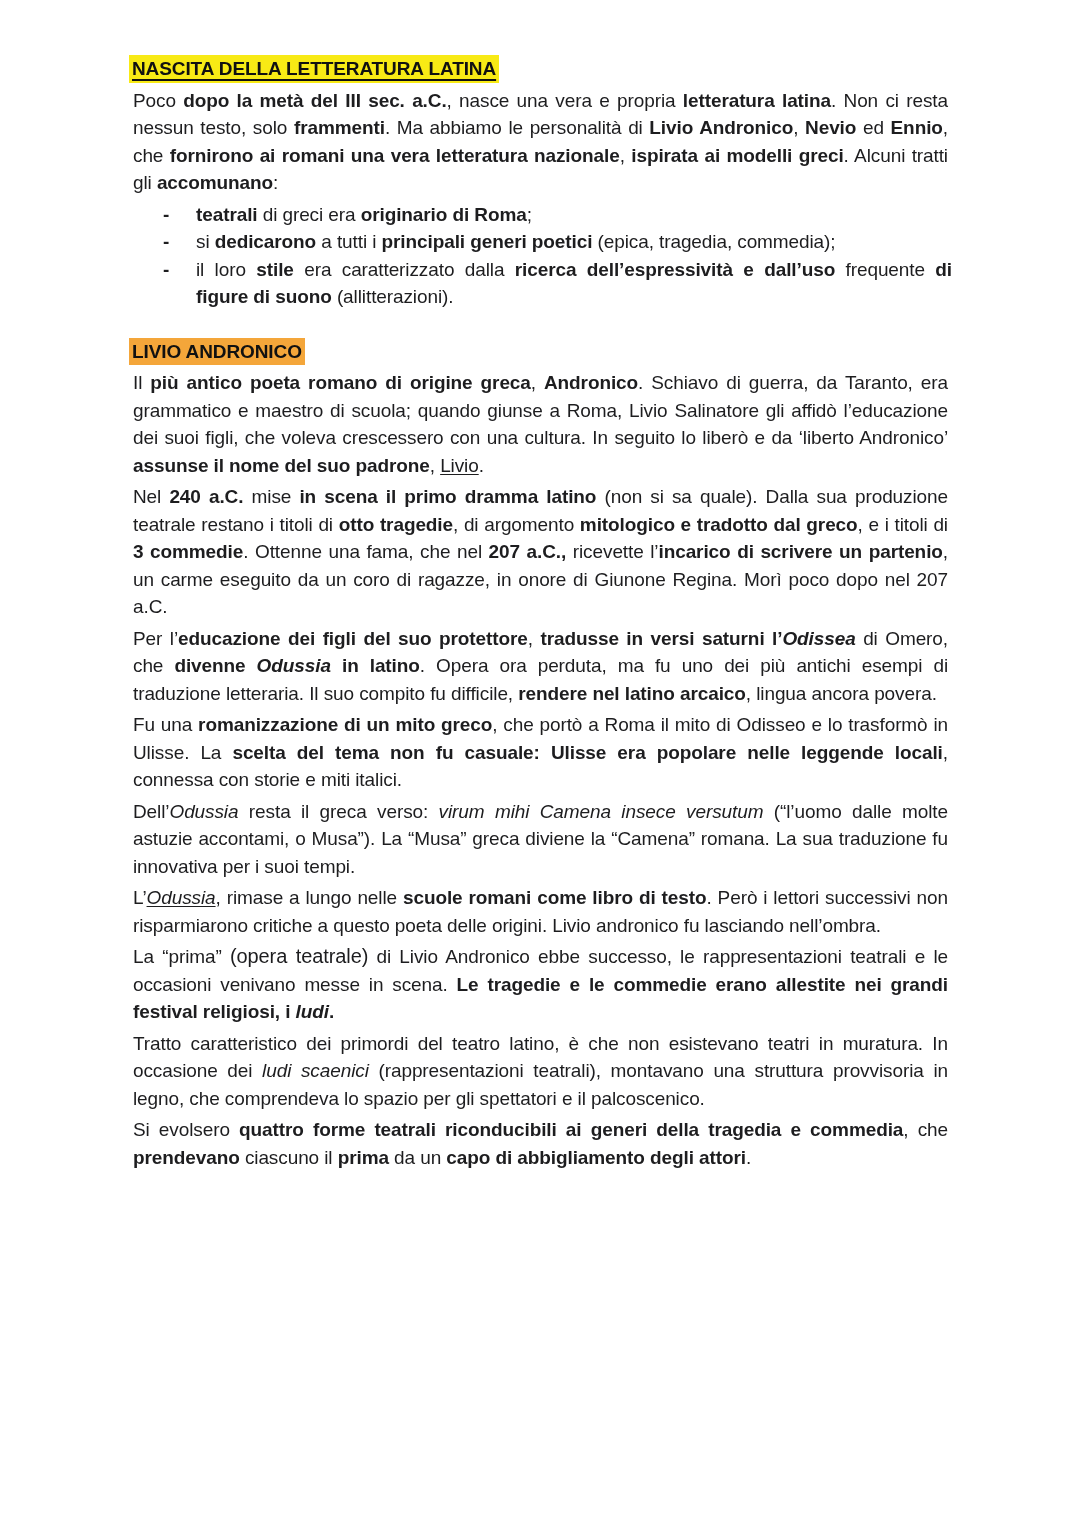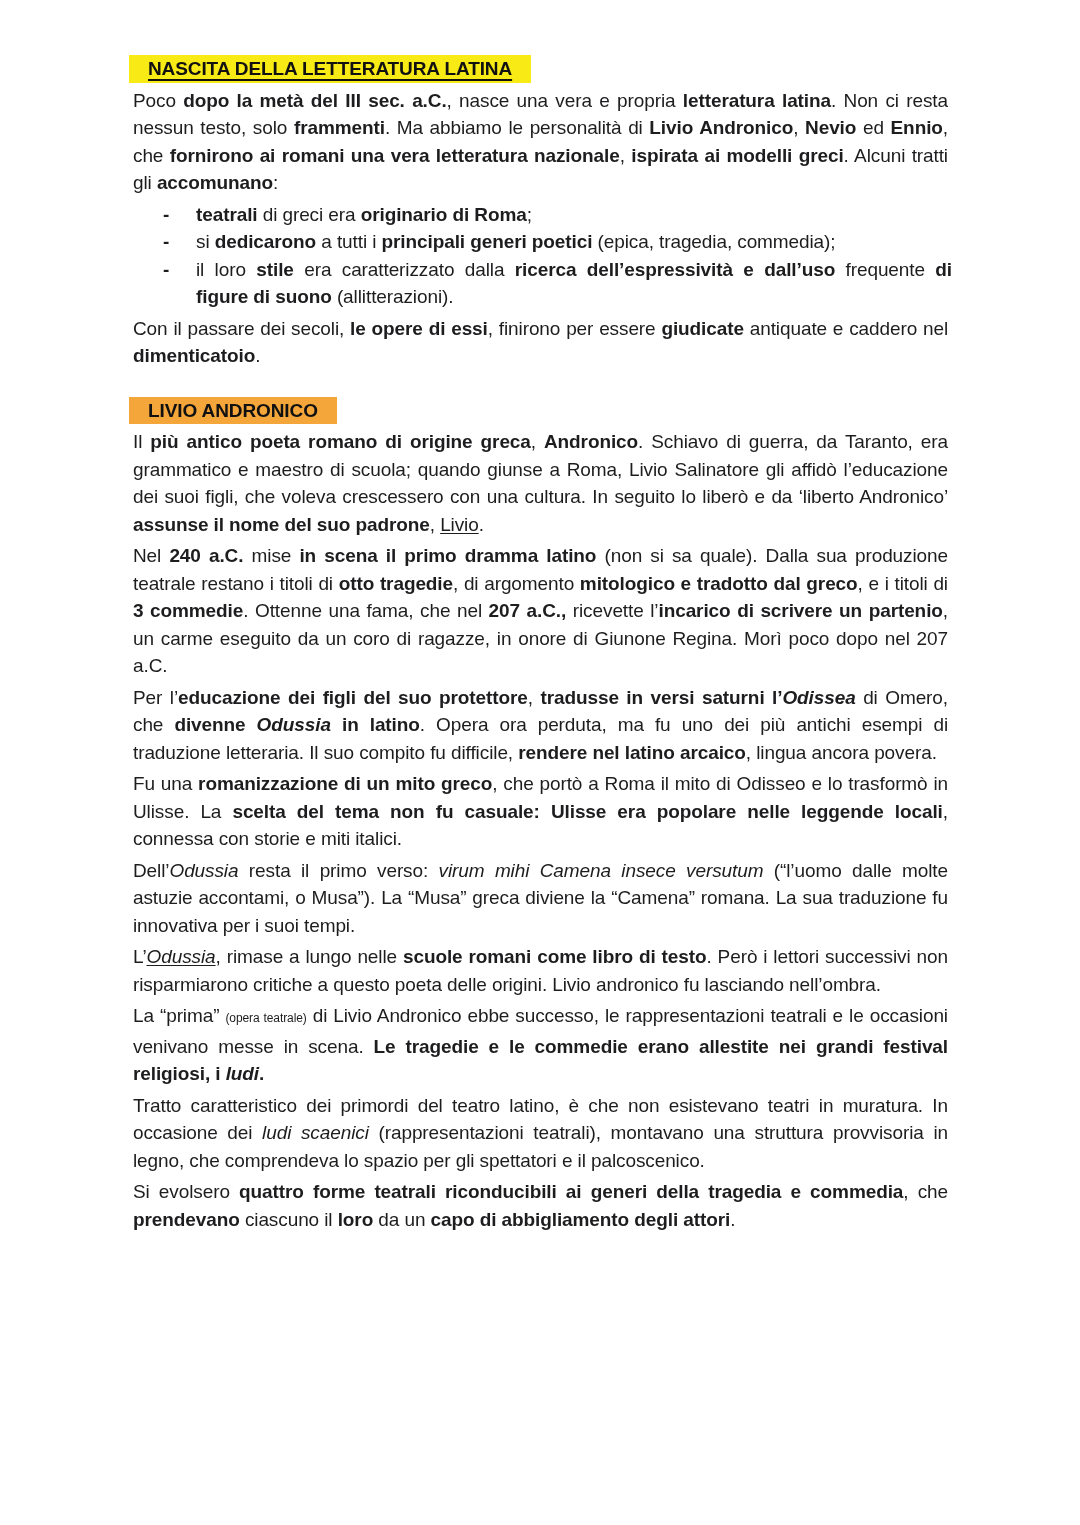--- a/index.html
+++ b/index.html
@@ -7,50 +7,49 @@
   .page{
     position:relative;width:1080px;height:1525px;background:#ffffff;
     font-family:"Liberation Sans","DejaVu Sans",sans-serif;color:#1d1d1f;
   }
   .content{
     position:absolute;left:129px;top:55px;width:823px;
     font-size:19px;line-height:27.5px;letter-spacing:-0.1px;
   }
   .para{margin:4px;text-align:justify;}
   .heading{margin:0;}
-  .hl{display:inline-block;padding:0 19px;font-weight:700;color:#111;}
+  .hl{display:inline-block;padding:0 3px;font-weight:700;color:#111;}
   .hl-yellow{background:var(--hl-yellow,#f8ea15);}
   .hl-orange{background:var(--hl-orange,#f4a63a);}
   .hl-underline{text-decoration:underline;text-decoration-thickness:2px;text-underline-offset:4px;}
   .space-before{margin-top:27px;}
   .list{margin:0;}
   .list-item{position:relative;padding-left:67px;text-align:justify;}
   .dash{position:absolute;left:34px;font-weight:700;}
   .b{font-weight:700;}
   .i{font-style:italic;}
   .u{text-decoration:underline;text-underline-offset:2px;}
-  .s{font-size:12px;}
+  .s{font-size:20px;}
 </style>
 </head>
 <body>
 
 <div class="page">
   <div class="content" id="doc-content">
       <div class="heading"><span class="hl hl-yellow hl-underline">NASCITA DELLA LETTERATURA LATINA</span></div>
       <p class="para"><span class="">Poco </span><span class="b">dopo la metà del III sec. a.C.</span><span class="">, nasce una vera e propria </span><span class="b">letteratura latina</span><span class="">. Non ci resta nessun testo, solo </span><span class="b">frammenti</span><span class="">. Ma abbiamo le personalità di </span><span class="b">Livio Andronico</span><span class="">, </span><span class="b">Nevio</span><span class=""> ed </span><span class="b">Ennio</span><span class="">, che </span><span class="b">fornirono ai romani una vera letteratura nazionale</span><span class="">, </span><span class="b">ispirata ai modelli greci</span><span class="">. Alcuni tratti gli </span><span class="b">accomunano</span><span class="">:</span></p>
       <div class="list">
         <div class="list-item"><span class="dash">-</span><span class="b">teatrali</span><span class=""> di greci era </span><span class="b">originario di Roma</span><span class="">;</span></div>
         <div class="list-item"><span class="dash">-</span><span class="">si </span><span class="b">dedicarono</span><span class=""> a tutti i </span><span class="b">principali generi poetici</span><span class=""> (epica, tragedia, commedia);</span></div>
         <div class="list-item"><span class="dash">-</span><span class="">il loro </span><span class="b">stile</span><span class=""> era caratterizzato dalla </span><span class="b">ricerca dell’espressività e dall’uso</span><span class=""> frequente </span><span class="b">di figure di suono</span><span class=""> (allitterazioni).</span></div>
       </div>
-      <p class="para"><span class="">Con il passare dei secoli, </span><span class="b">le opere di essi</span><span class="">, finirono per essere </span><span class="b">giudicate</span><span class=""> antiquate e caddero nel </span><span class="b">dimenticatoio</span><span class="">.</span></p>
       <div class="heading space-before"><span class="hl hl-orange">LIVIO ANDRONICO</span></div>
       <p class="para"><span class="">Il </span><span class="b">più antico poeta romano di origine greca</span><span class="">, </span><span class="b">Andronico</span><span class="">. Schiavo di guerra, da Taranto, era grammatico e maestro di scuola; quando giunse a Roma, Livio Salinatore gli affidò l’educazione dei suoi figli, che voleva crescessero con una cultura. In seguito lo liberò e da ‘liberto Andronico’ </span><span class="b">assunse il nome del suo padrone</span><span class="">, </span><span class="u">Livio</span><span class="">.</span></p>
       <p class="para"><span class="">Nel </span><span class="b">240 a.C.</span><span class=""> mise </span><span class="b">in scena il primo dramma latino</span><span class=""> (non si sa quale). Dalla sua produzione teatrale restano i titoli di </span><span class="b">otto tragedie</span><span class="">, di argomento </span><span class="b">mitologico e tradotto dal greco</span><span class="">, e i titoli di </span><span class="b">3 commedie</span><span class="">. Ottenne una fama, che nel </span><span class="b">207 a.C.,</span><span class=""> ricevette l’</span><span class="b">incarico di scrivere un partenio</span><span class="">, un carme eseguito da un coro di ragazze, in onore di Giunone Regina. Morì poco dopo nel 207 a.C.</span></p>
       <p class="para"><span class="">Per l’</span><span class="b">educazione dei figli del suo protettore</span><span class="">, </span><span class="b">tradusse in versi saturni l’</span><span class="b i">Odissea</span><span class=""> di Omero, che </span><span class="b">divenne </span><span class="b i">Odussia</span><span class="b"> in latino</span><span class="">. Opera ora perduta, ma fu uno dei più antichi esempi di traduzione letteraria. Il suo compito fu difficile, </span><span class="b">rendere nel latino arcaico</span><span class="">, lingua ancora povera.</span></p>
       <p class="para"><span class="">Fu una </span><span class="b">romanizzazione di un mito greco</span><span class="">, che portò a Roma il mito di Odisseo e lo trasformò in Ulisse. La </span><span class="b">scelta del tema non fu casuale: Ulisse era popolare nelle leggende locali</span><span class="">, connessa con storie e miti italici.</span></p>
-      <p class="para"><span class="">Dell’</span><span class="i">Odussia</span><span class=""> resta il primo verso: </span><span class="i">virum mihi Camena insece versutum</span><span class=""> (“l’uomo dalle molte astuzie accontami, o Musa”). La “Musa” greca diviene la “Camena” romana. La sua traduzione fu innovativa per i suoi tempi.</span></p>
+      <p class="para"><span class="">Dell’</span><span class="i">Odussia</span><span class=""> resta il greca verso: </span><span class="i">virum mihi Camena insece versutum</span><span class=""> (“l’uomo dalle molte astuzie accontami, o Musa”). La “Musa” greca diviene la “Camena” romana. La sua traduzione fu innovativa per i suoi tempi.</span></p>
       <p class="para"><span class="">L’</span><span class="i u">Odussia</span><span class="">, rimase a lungo nelle </span><span class="b">scuole romani come libro di testo</span><span class="">. Però i lettori successivi non risparmiarono critiche a questo poeta delle origini. Livio andronico fu lasciando nell’ombra.</span></p>
       <p class="para"><span class="">La “prima” </span><span class="s">(opera teatrale)</span><span class=""> di Livio Andronico ebbe successo, le rappresentazioni teatrali e le occasioni venivano messe in scena. </span><span class="b">Le tragedie e le commedie erano allestite nei grandi festival religiosi, i </span><span class="b i">ludi</span><span class="b">.</span></p>
       <p class="para"><span class="">Tratto caratteristico dei primordi del teatro latino, è che non esistevano teatri in muratura. In occasione dei </span><span class="i">ludi scaenici</span><span class=""> (rappresentazioni teatrali), montavano una struttura provvisoria in legno, che comprendeva lo spazio per gli spettatori e il palcoscenico.</span></p>
-      <p class="para"><span class="">Si evolsero </span><span class="b">quattro forme teatrali riconducibili ai generi della tragedia e commedia</span><span class="">, che </span><span class="b">prendevano</span><span class=""> ciascuno il </span><span class="b">loro</span><span class=""> da un </span><span class="b">capo di abbigliamento degli attori</span><span class="">.</span></p>
+      <p class="para"><span class="">Si evolsero </span><span class="b">quattro forme teatrali riconducibili ai generi della tragedia e commedia</span><span class="">, che </span><span class="b">prendevano</span><span class=""> ciascuno il </span><span class="b">prima</span><span class=""> da un </span><span class="b">capo di abbigliamento degli attori</span><span class="">.</span></p>
     </div>
 </div>
 
 </body></html>

